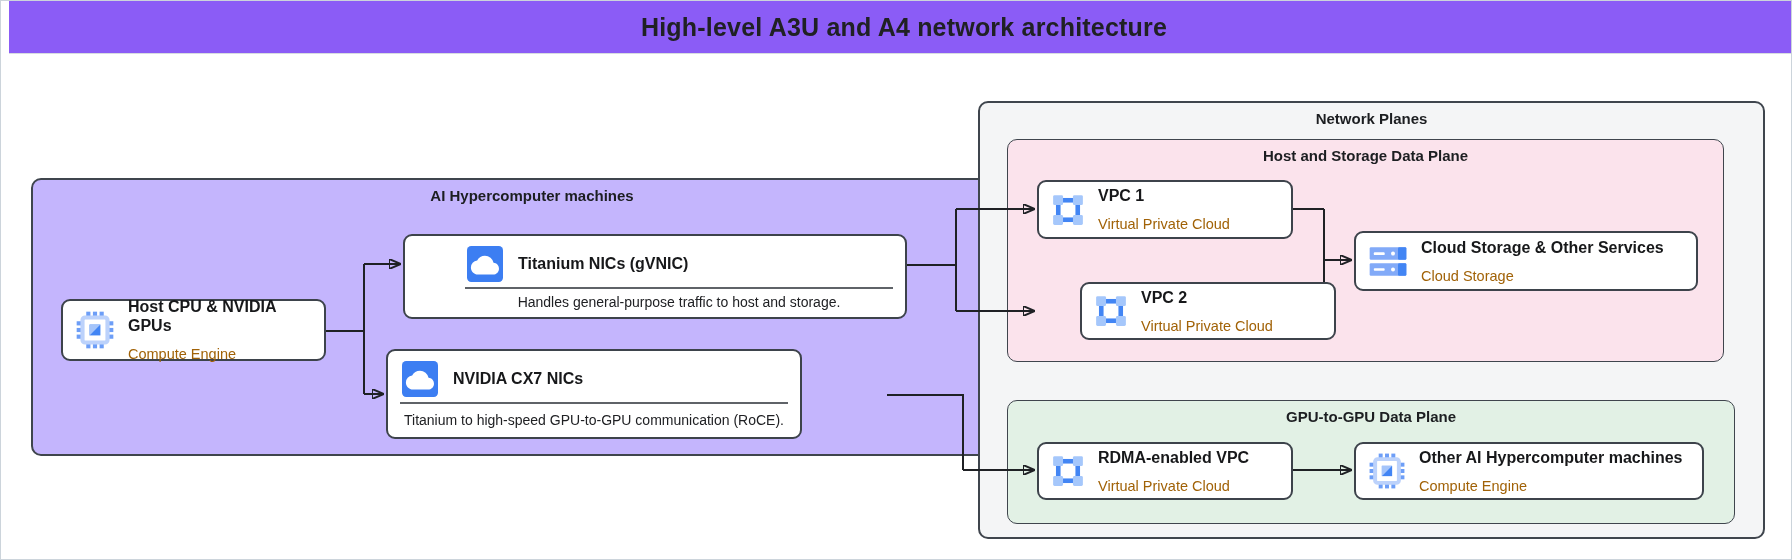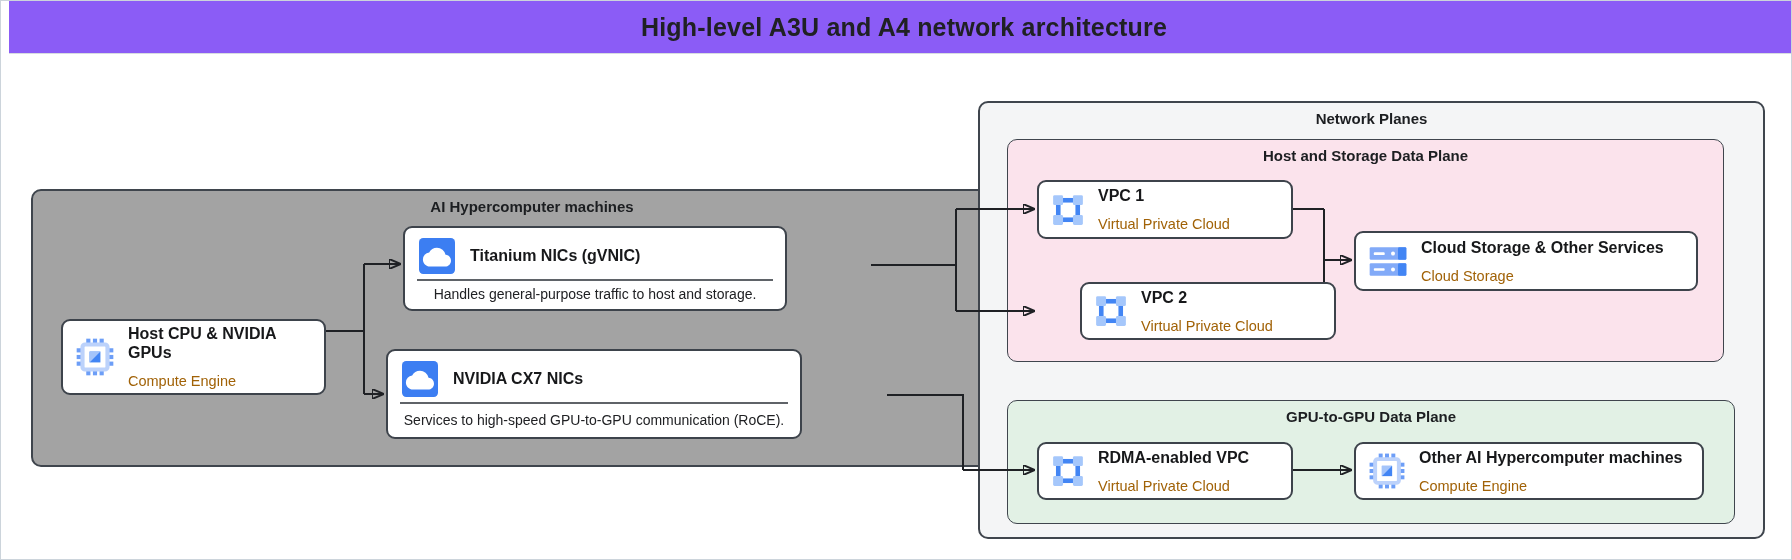--- a/index.html
+++ b/index.html
@@ -8,21 +8,21 @@
           border:1px solid #ccd4db;box-sizing:border-box;overflow:hidden;}
 
   
   .hdr{position:absolute;left:8px;top:0;width:100%;height:52px;background:#8b5cf6;
        border-bottom:1px solid #d7dce1;display:flex;align-items:center;justify-content:center;z-index:6;}
   .hdr h1{margin:0;font-size:25px;font-weight:700;color:#202124;letter-spacing:.2px;}
 
   
   .group{position:absolute;border:2px solid #3f454d;border-radius:10px;box-sizing:border-box;}
   .group-label{text-align:center;padding-top:7px;font-size:15px;font-weight:700;color:#1c1e21;}
-  #group-blue {left:30px;  top:188px; width:1002px; height:278px; background:#a3a3a3; z-index:1;}
+  #group-blue {left:30px;  top:177px; width:1002px; height:278px; background:#c4b5fd; z-index:1;}
   #group-gray {left:977px; top:100px; width:787px; height:438px; background:#f4f5f6; z-index:1;}
   #group-pink {left:1006px;top:138px; width:717px; height:223px; background:#fbe3ec; border-width:1.5px; z-index:2;}
   #group-green{left:1006px;top:399px; width:728px; height:124px; background:#e2f1e5; border-width:1.5px; z-index:2;}
 
   
   .connectors{position:absolute;left:0;top:0;z-index:4;pointer-events:none;}
   .connectors path{stroke:#1f2125;stroke-width:2;fill:none;}
 
   
   .node{position:absolute;background:#fff;border:2px solid #3d434b;border-radius:9px;
@@ -30,22 +30,22 @@
   .node .txt{display:flex;flex-direction:column;gap:10px;}
   .node-title{font-size:16px;font-weight:700;color:#17181a;line-height:19px;}
   .node-sub{font-size:14.5px;color:#a16207;line-height:18px;}
 
   .nic{flex-direction:column;align-items:stretch;padding:0;gap:0;}
   .nic .head{display:flex;align-items:center;gap:15px;padding:4px 14px 0 14px;height:51px;box-sizing:border-box;}
   .nic .divider{border:none;border-top:2px solid #5f6368;margin:0 12px;}
   .nic .desc{flex:1;display:flex;align-items:center;justify-content:center;
              font-size:14px;color:#202124;padding:2px 10px 4px;}
 
-  #node-host    {left:60px;  top:298px;width:265px;height:76px;margin-top:20px;}
-  #node-titanium{left:402px; top:225px;width:384px;height:85px;}
+  #node-host    {left:60px;  top:298px;width:265px;height:62px;}
+  #node-titanium{left:402px; top:233px;width:504px;height:85px;padding-left:48px;}
   #node-cx7     {left:385px; top:348px;width:416px;height:90px;}
   #node-vpc1    {left:1036px;top:179px;width:256px;height:59px;}
   #node-vpc2    {left:1079px;top:281px;width:256px;height:58px;}
   #node-storage {left:1353px;top:230px;width:344px;height:60px;}
   #node-rdma    {left:1036px;top:441px;width:256px;height:58px;}
   #node-other   {left:1353px;top:441px;width:350px;height:58px;}
 
   .icon{flex:0 0 auto;display:block;}
 </style>
 </head>
@@ -129,21 +129,21 @@
 
   <div class="node nic" id="node-cx7">
     <div class="head">
       <svg class="icon" width="36" height="36" viewBox="0 0 24 24">
         <rect width="24" height="24" rx="2.8" fill="#3c7ef2"></rect>
         <path transform="translate(2.6,3.4) scale(0.78)" fill="#ffffff" d="M19.35 10.04A7.49 7.49 0 0 0 12 4C9.11 4 6.6 5.64 5.35 8.04A5.994 5.994 0 0 0 0 14c0 3.31 2.69 6 6 6h13c2.76 0 5-2.24 5-5 0-2.64-2.05-4.78-4.65-4.96z"></path>
       </svg>
       <span class="node-title">NVIDIA CX7 NICs</span>
     </div>
     <hr class="divider">
-    <div class="desc">Services to high-speed GPU-to-GPU communication (RoCE).</div>
+    <div class="desc">Titanium to high-speed GPU-to-GPU communication (RoCE).</div>
   </div>
 
   <div class="node" id="node-vpc1">
     <svg class="icon" width="34" height="34" viewBox="0 0 48 48">
       <g fill="#4285f4">
         <rect x="15" y="7" width="18" height="6.5"></rect>
           <rect x="15" y="34.5" width="18" height="6.5"></rect>
         <rect x="7" y="15" width="6.5" height="18"></rect>
           <rect x="34.5" y="15" width="6.5" height="18"></rect>
       </g>

